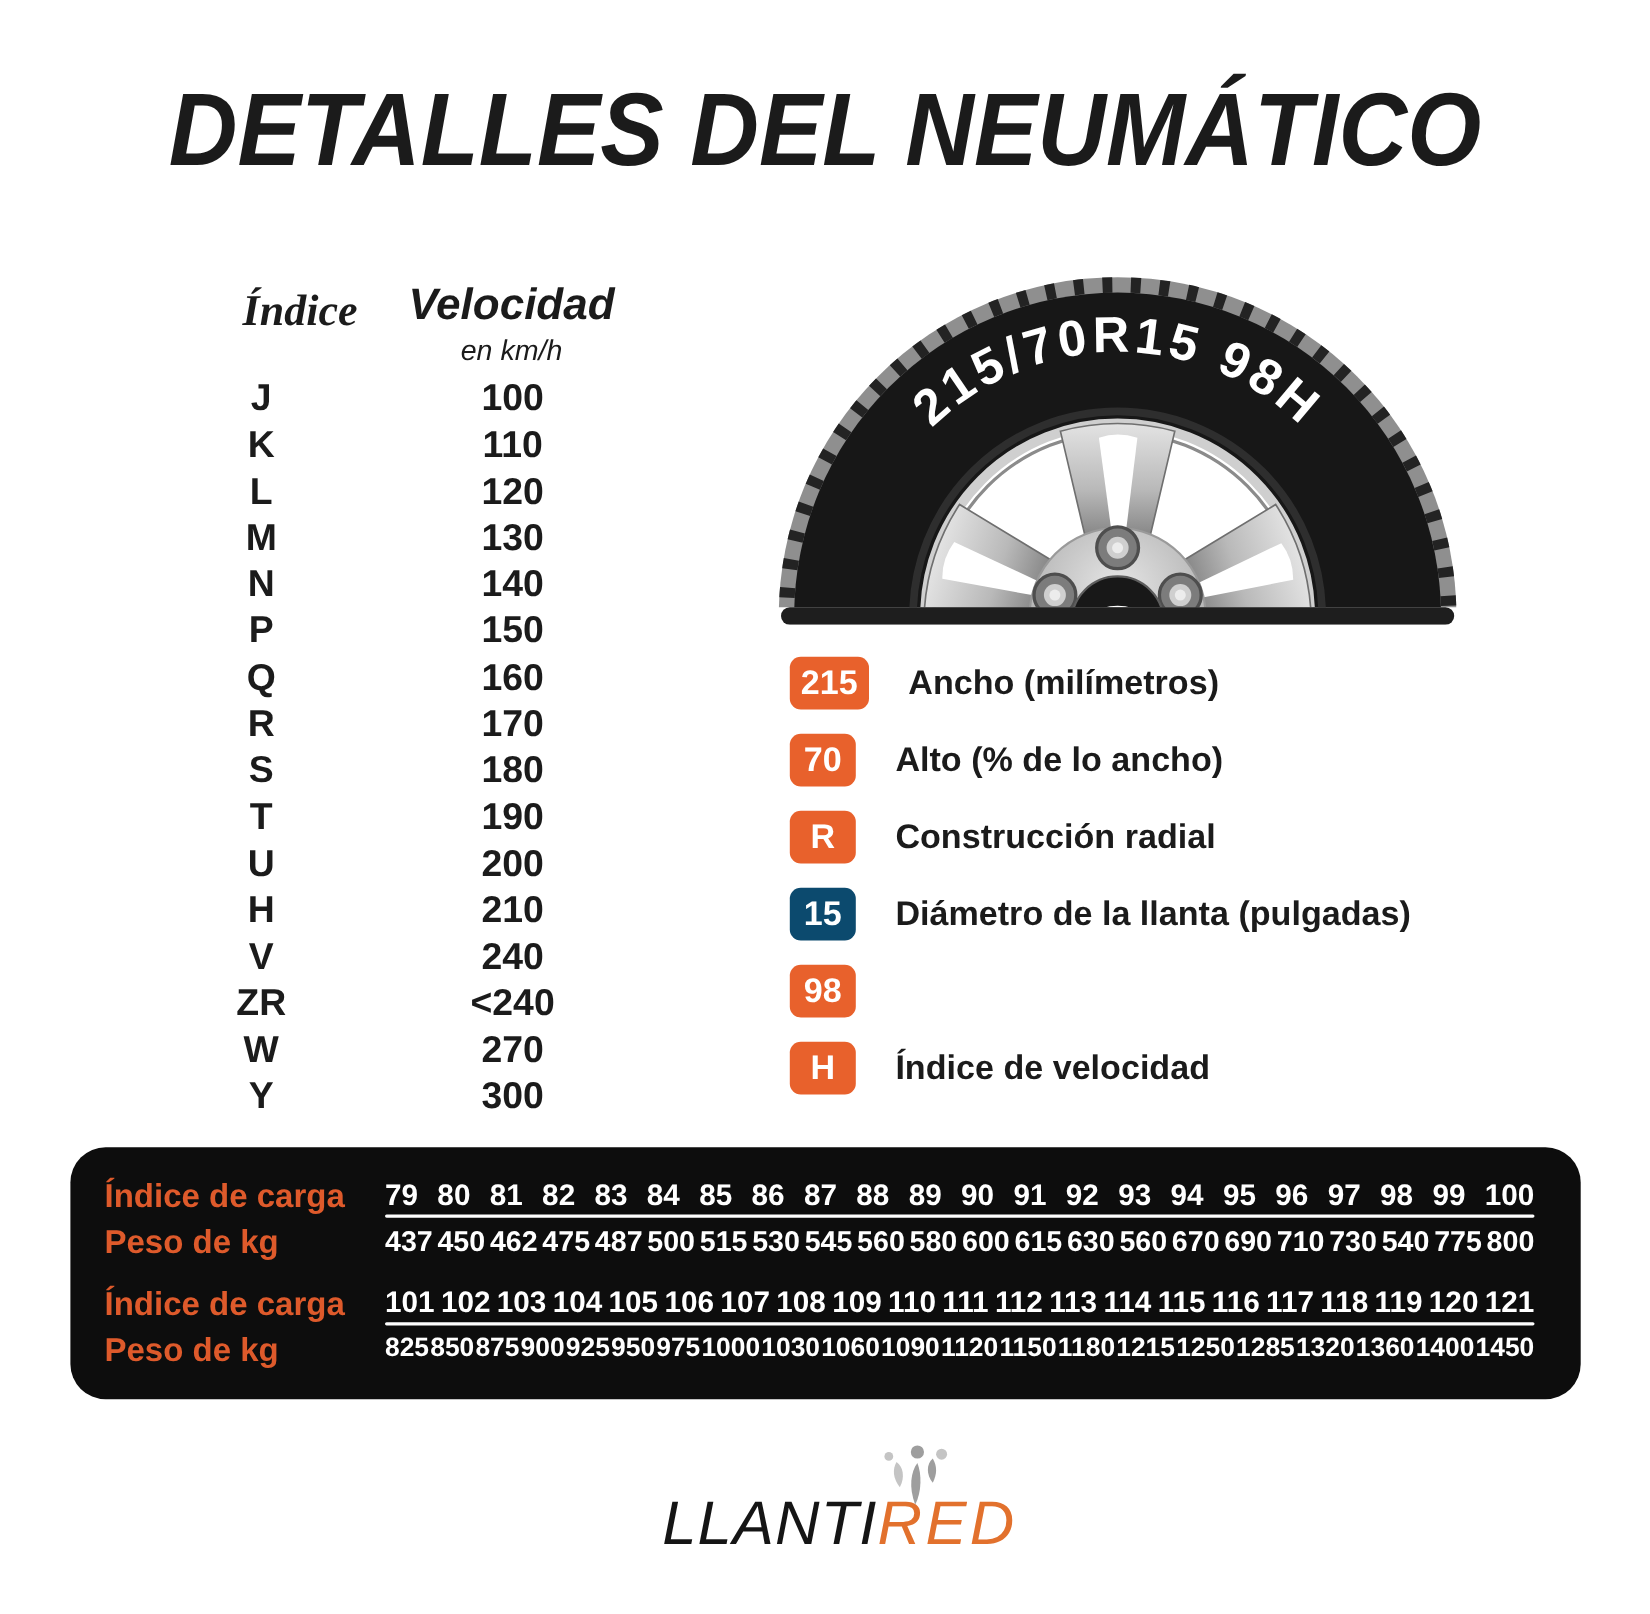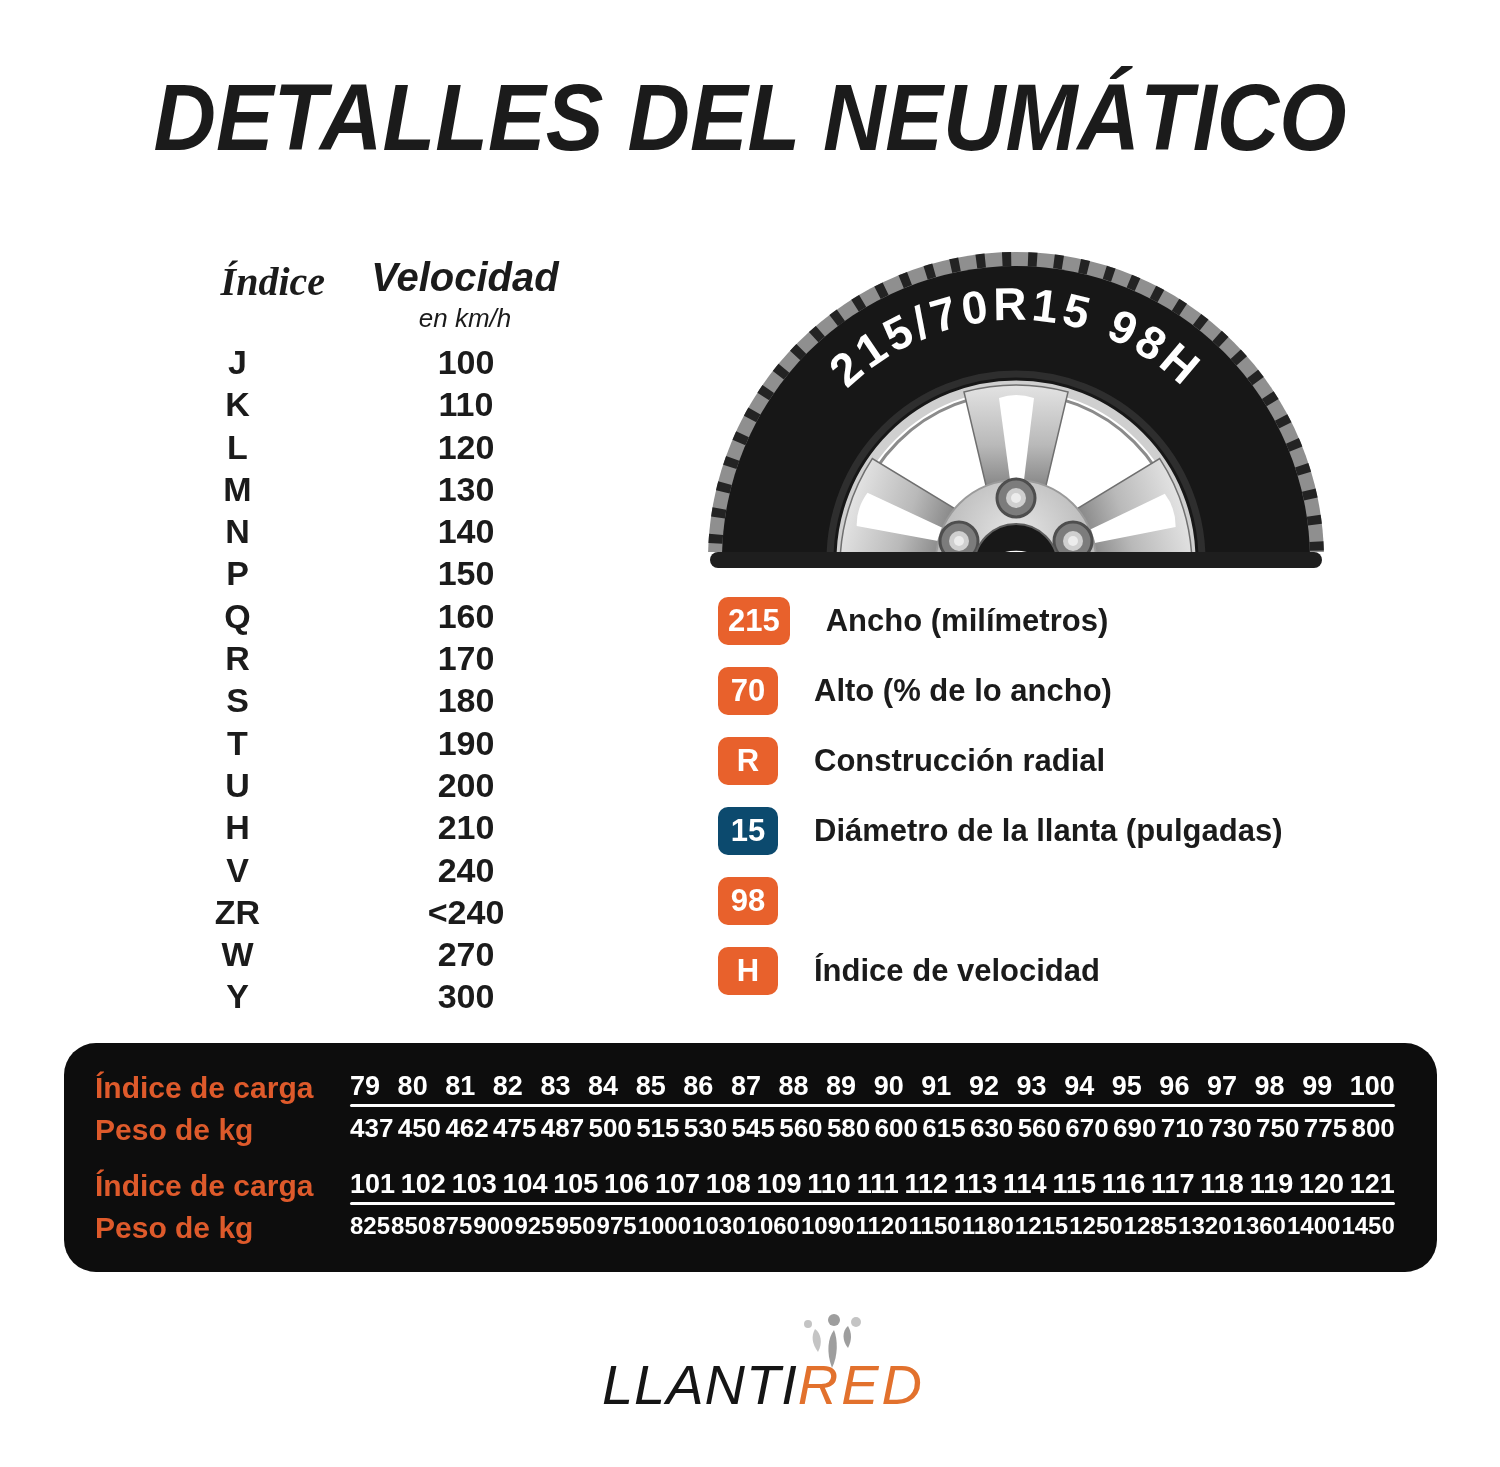--- a/index.html
+++ b/index.html
@@ -269,21 +269,21 @@
             <span>560</span>
             <span>580</span>
             <span>600</span>
             <span>615</span>
             <span>630</span>
             <span>560</span>
             <span>670</span>
             <span>690</span>
             <span>710</span>
             <span>730</span>
-            <span>750</span>
+            <span>540</span>
             <span>775</span>
             <span>800</span>
           </div>
       </div>
     </div>
     <div class="load-group g1">
       <div class="load-label-index" style="color: rgb(222, 90, 43);">Índice de carga</div>
       <div class="load-label-weight" style="color: rgb(222, 90, 43);">Peso de kg</div>
       <div class="values">
         <div class="idx-row">

